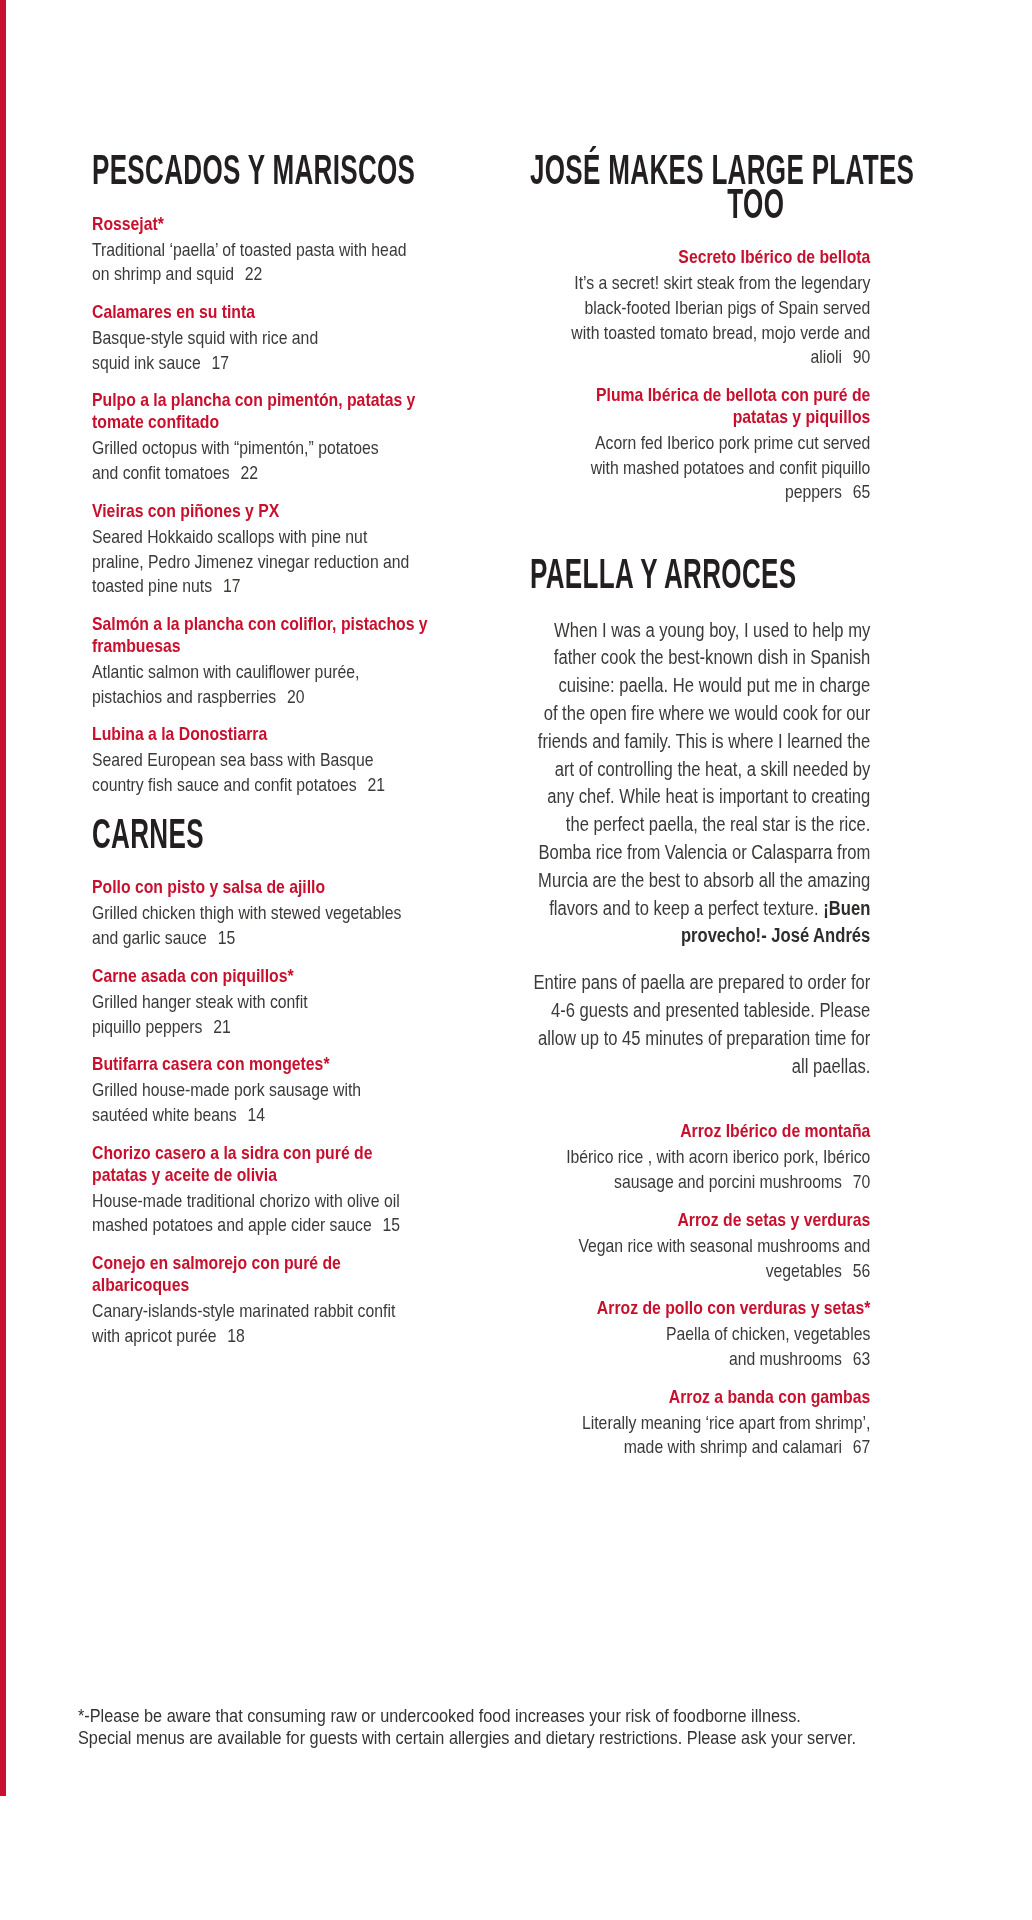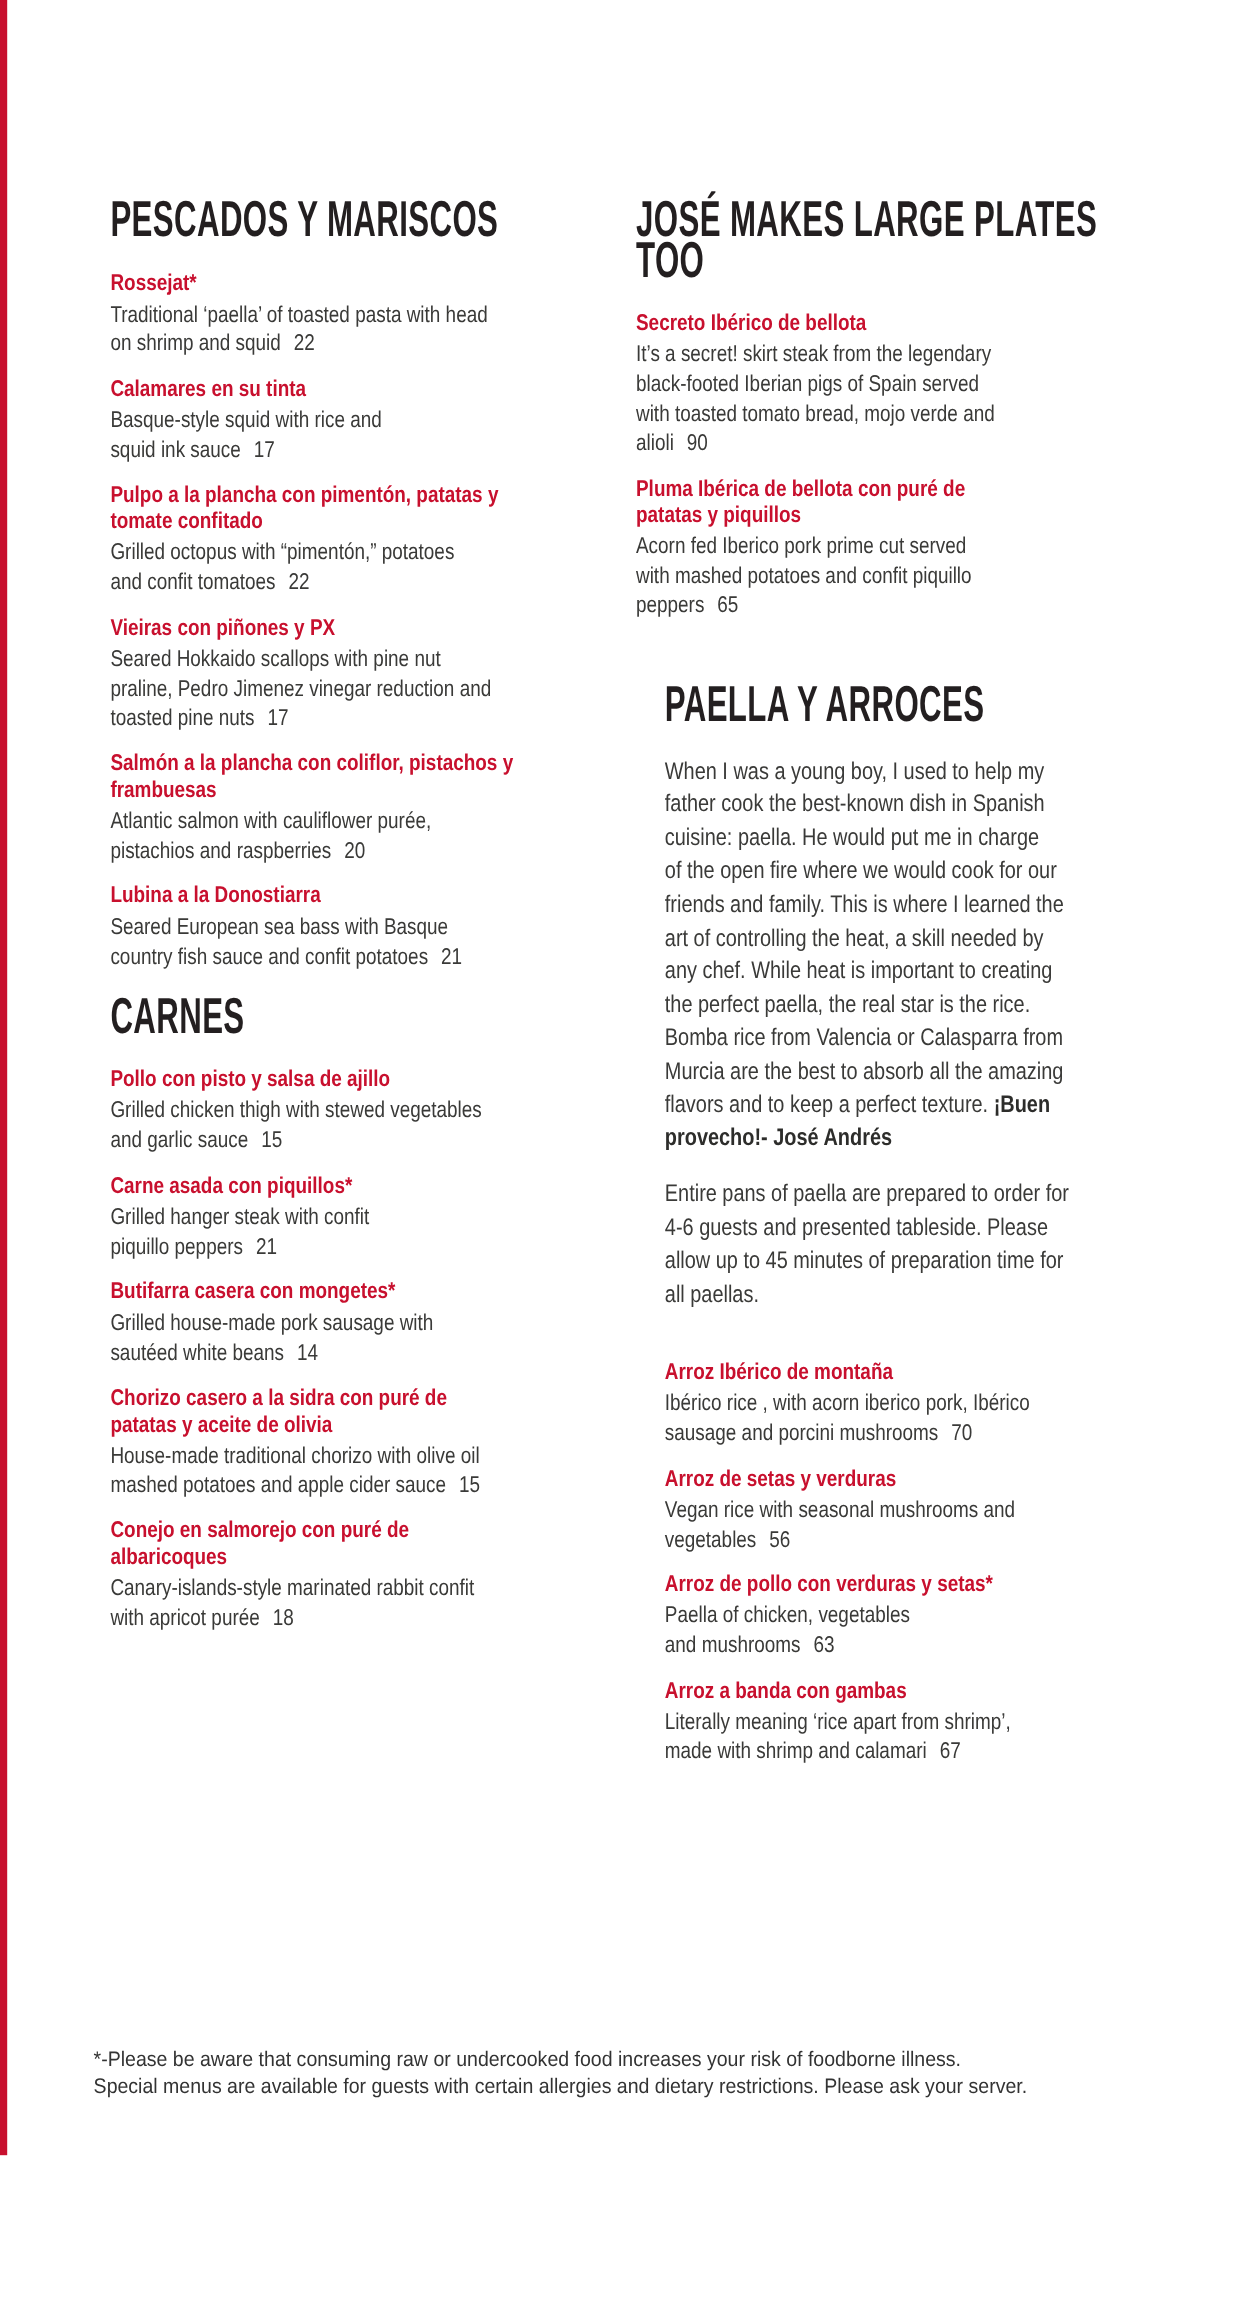--- a/index.html
+++ b/index.html
@@ -9,26 +9,26 @@
     font-family: "Liberation Sans", sans-serif;
     color: #3a3a38;
     position: relative;
     overflow: hidden;
   }
   .accent-bar {
     position: absolute; left: 0; top: 0;
     width: 6px; height: 1796px;
     background: #c8102e;
   }
-  .col { position: absolute; top: 166px; }
+  .col { position: absolute; top: 153px; }
   .col-left  { left: 92px;  width: 370px; }
-  .col-right { left: 530px; width: 410px; }
+  .col-right { left: 530px; width: 410px; text-align: right; }
 
   .menu-section + .menu-section { margin-top: 19px; }
-  .mt-lg { margin-top: 52px !important; margin-left: 24px; }
+  .mt-lg { margin-top: 52px !important; }
 
   .display-heading {
     margin: 0 0 26px 0;
     color: #231f20;
     font-weight: 700;
     font-size: 42px;
     line-height: 0.8;
     letter-spacing: 0.5px;
     white-space: pre;
     transform: scale(0.62, 1);

